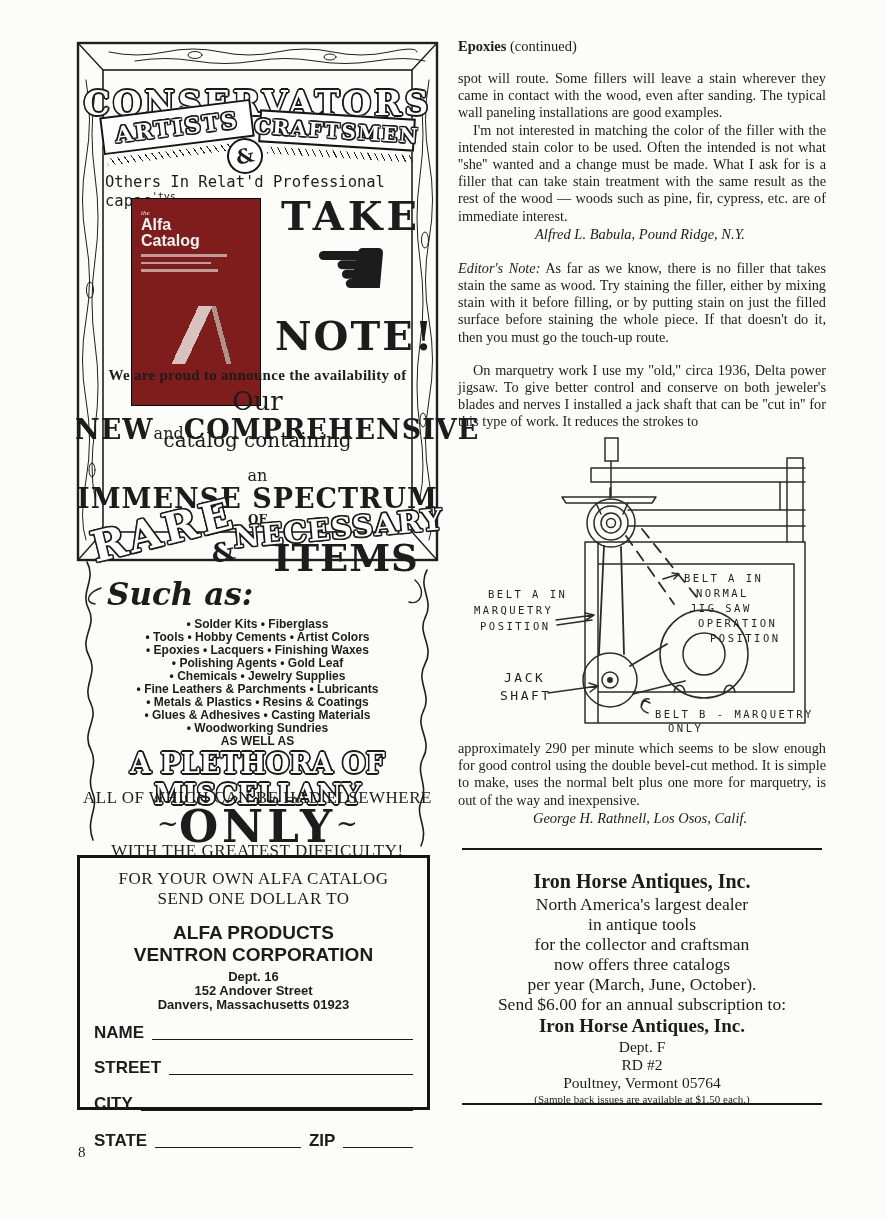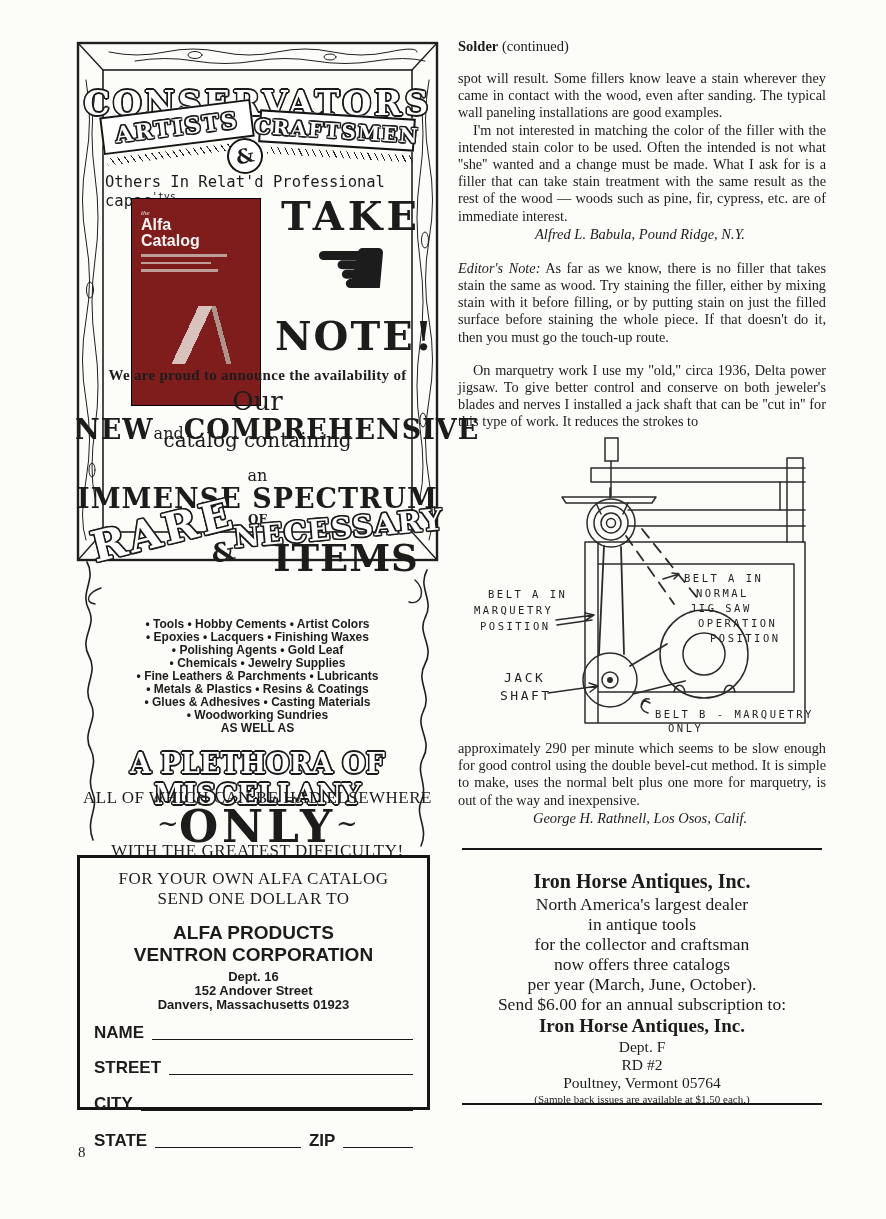--- a/index.html
+++ b/index.html
@@ -166,22 +166,24 @@
   <div class="abs ctr catcont">catalog containing</div>
   <div class="abs ctr an">an</div>
   <div class="abs ctr immense">IMMENSE SPECTRUM</div>
   <div class="abs ctr of">OF</div>
 
   <div class="abs rare outline">RARE</div>
   <div class="abs amp2">&amp;</div>
   <div class="abs necessary outline">NECESSARY</div>
   <div class="abs items">ITEMS</div>
 
+  <div class="abs suchas">Such as:</div>
 
   <div class="abs ctr supplylist">
+    <div>•  Solder Kits  •  Fiberglass</div>
     <div>•  Tools  •  Hobby Cements  •  Artist Colors</div>
     <div>•  Epoxies  •  Lacquers  •  Finishing Waxes</div>
     <div>•  Polishing Agents  •  Gold Leaf</div>
     <div>•  Chemicals  •  Jewelry Supplies</div>
     <div>•  Fine Leathers &amp; Parchments  •  Lubricants</div>
     <div>•  Metals &amp; Plastics  •  Resins &amp; Coatings</div>
     <div>•  Glues &amp; Adhesives  •  Casting Materials</div>
     <div>•  Woodworking Sundries</div>
     <div class="aswellas">AS WELL AS</div>
   </div>
@@ -218,25 +220,25 @@
       <div class="rule" style="flex:1.15;"></div>
       <span>ZIP</span>
       <div class="rule" style="flex:0.55;"></div>
     </div>
   </div>
 </div>
 
 <div class="col-right">
 
   <div class="letters-header">
-    <span class="b">Solder</span><span> (continued)</span>
+    <span class="b">Epoxies</span><span> (continued)</span>
   </div>
 
   <div class="textblock1">
-    <p class="bodyp">spot will result. Some fillers know leave a stain wherever they came in contact with the wood, even after sanding. The typical wall paneling installations are good examples.</p>
+    <p class="bodyp">spot will route. Some fillers will leave a stain wherever they came in contact with the wood, even after sanding. The typical wall paneling installations are good examples.</p>
     <p class="bodyp indent">I'm not interested in matching the color of the filler with the intended stain color to be used. Often the intended is not what ''she'' wanted and a change must be made. What I ask for is a filler that can take stain treatment with the same result as the rest of the wood — woods such as pine, fir, cypress, etc. are of immediate interest.</p>
     <div class="sig">Alfred L. Babula, Pound Ridge, N.Y.</div>
     <p class="bodyp ednote"><span class="lbl">Editor's Note:</span><span> As far as we know, there is no filler that takes stain the same as wood. Try staining the filler, either by mixing stain with it before filling, or by putting stain on just the filled surface before staining the whole piece. If that doesn't do it, then you must go the touch-up route.</span></p>
     <p class="bodyp indent p3">On marquetry work I use my ''old,'' circa 1936, Delta power jigsaw. To give better control and conserve on both jeweler's blades and nerves I installed a jack shaft that can be ''cut in'' for this type of work. It reduces the strokes to</p>
   </div>
 
   <div class="diagram-wrap">
     <svg width="372" height="304" viewBox="0 0 372 304">
       <g stroke="#2b2b2b" fill="none" stroke-width="1.5" stroke-linecap="round">
 

